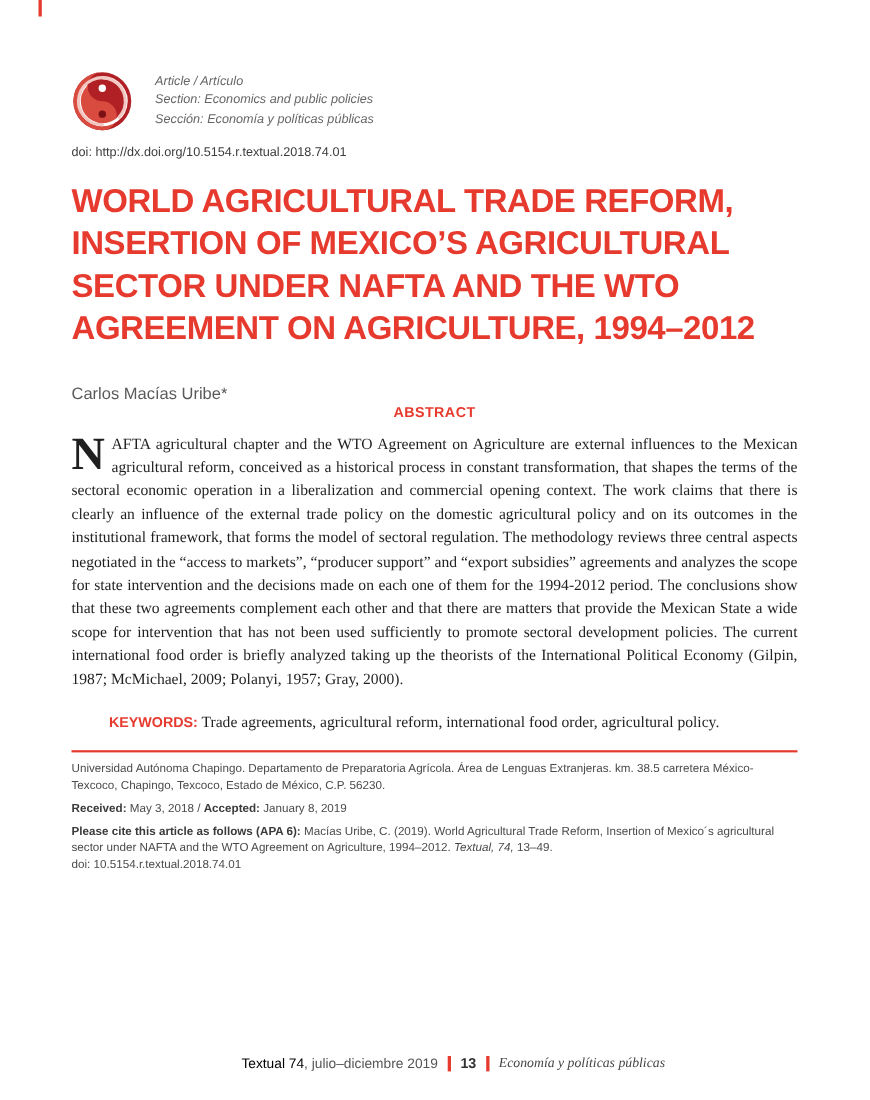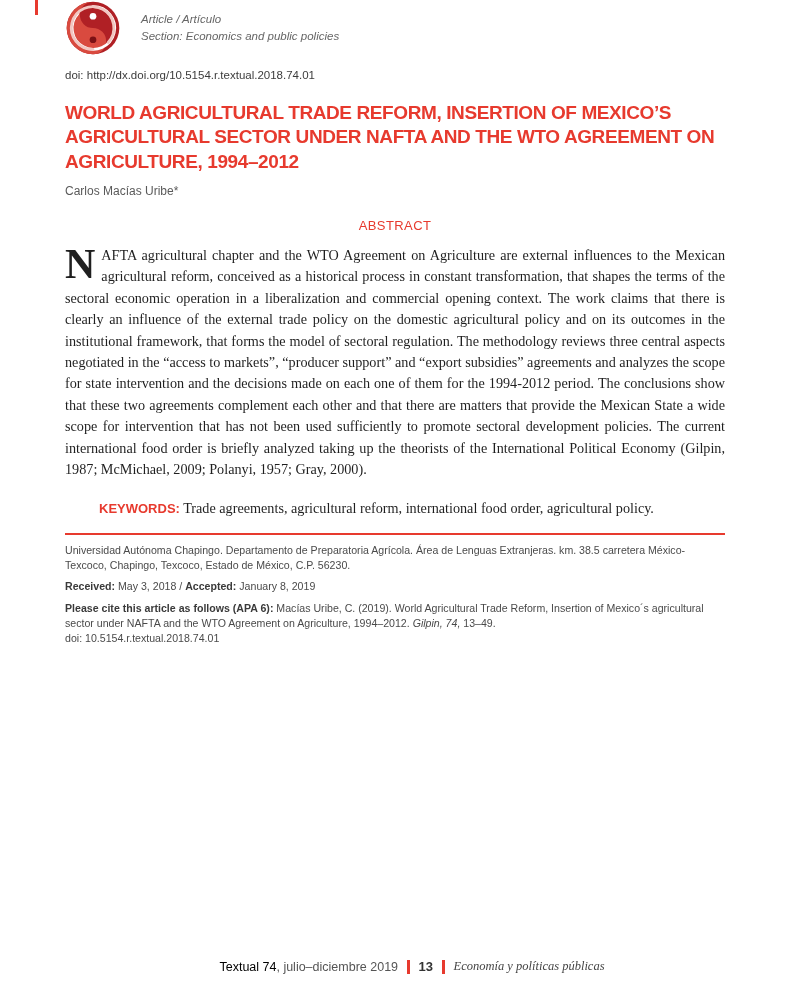--- a/index.html
+++ b/index.html
@@ -9,37 +9,37 @@
     background:#ffffff;
     font-family:"Liberation Sans",sans-serif;
     color:#222;
     overflow:hidden;
   }
   .corner-mark{
     position:absolute;left:35px;top:0;width:3px;height:15px;background:#e73a2e;
   }
   .content{padding:0 66px 0 65px;}
   
-  .masthead{display:flex;align-items:center;gap:20px;}
+  .masthead{display:flex;align-items:center;gap:20px;padding-top:64px;}
   .logo{width:56px;height:56px;flex:0 0 auto;}
   .masthead-text{font-style:italic;font-size:11.5px;line-height:1.5;color:#666;}
   .doi-line{margin-top:13px;font-size:11.5px;color:#3c3c3c;}
   
   .title-en{
-    margin-top:20px;font-size:19px;font-weight:bold;color:#e73a2e;
+    margin-top:20px;font-size:30px;font-weight:bold;color:#e73a2e;
     line-height:1.28;letter-spacing:-0.4px;
   }
   .title-es{
     margin-top:12px;font-size:24px;font-weight:bold;color:#e73a2e;
     line-height:1.28;letter-spacing:-0.4px;
   }
-  .author{margin-top:10px;font-size:12px;color:#5a5a5a;}
+  .author{margin-top:31px;font-size:15px;color:#5a5a5a;}
   
   .abstract-heading{
-    margin-top:20px;text-align:center;font-size:13px;font-weight:normal;
+    text-align:center;font-size:13px;font-weight:bold;
     color:#e73a2e;letter-spacing:0.4px;
   }
   .abstract-body{
     margin-top:12px;font-family:"Liberation Serif",serif;font-size:14.2px;
     line-height:21.4px;text-align:justify;color:#1f1f1f;
   }
   .dropcap{
     float:left;font-family:"Liberation Serif",serif;font-weight:bold;
     font-size:42px;line-height:34px;padding:2px 6px 0 0;color:#1f1f1f;
   }
@@ -80,40 +80,41 @@
           <path d="M50 3 a47 47 0 0 0 0 94 a23.5 23.5 0 0 0 0 -47 a23.5 23.5 0 0 1 0 -47 Z" fill="#d94a3f"></path>
           <path d="M50 12 a38 38 0 1 1 -27 12" fill="none" stroke="#ffffff" stroke-width="5" stroke-linecap="round"></path>
           <path d="M50 88 a38 38 0 1 1 27 -12" fill="none" stroke="#f2c7c2" stroke-width="5" stroke-linecap="round"></path>
           <circle cx="50" cy="29" r="6" fill="#ffffff"></circle>
           <circle cx="50" cy="71" r="6" fill="#7c1115"></circle>
         </svg>
       </div>
       <div class="masthead-text">
         <div>Article / Artículo</div>
         <div>Section: Economics and public policies</div>
+        <div>Sección: Economía y políticas públicas</div>
       </div>
     </div>
 
     <div class="doi-line">doi: http://dx.doi.org/10.5154.r.textual.2018.74.01</div>
 
     <h1 class="title-en" style="margin:20px 0 0 0;">WORLD AGRICULTURAL TRADE REFORM, INSERTION OF MEXICO’S AGRICULTURAL SECTOR UNDER NAFTA AND THE WTO AGREEMENT ON AGRICULTURE, 1994–2012</h1>
 
     <div class="author">Carlos Macías Uribe*</div>
 
     <div class="abstract-heading">ABSTRACT</div>
     <p class="abstract-body" style="margin:12px 0 0 0;"><span class="dropcap">N</span><span>AFTA agricultural chapter and the WTO Agreement on Agriculture are external influences to the Mexican agricultural reform, conceived as a historical process in constant transformation, that shapes the terms of the sectoral economic operation in a liberalization and commercial opening context. The work claims that there is clearly an influence of the external trade policy on the domestic agricultural policy and on its outcomes in the institutional framework, that forms the model of sectoral regulation. The methodology reviews three central aspects negotiated in the “access to markets”, “producer support” and “export subsidies” agreements and analyzes the scope for state intervention and the decisions made on each one of them for the 1994-2012 period. The conclusions show that these two agreements complement each other and that there are matters that provide the Mexican State a wide scope for intervention that has not been used sufficiently to promote sectoral development policies. The current international food order is briefly analyzed taking up the theorists of the International Political Economy (Gilpin, 1987; McMichael, 2009; Polanyi, 1957; Gray, 2000).</span></p>
 
     <div class="keywords"><span class="kw-label">KEYWORDS:</span><span> Trade agreements, agricultural reform, international food order, agricultural policy.</span></div>
 
     <div class="rule"></div>
 
     <div class="footnotes">
       <div>Universidad Autónoma Chapingo. Departamento de Preparatoria Agrícola. Área de Lenguas Extranjeras. km. 38.5 carretera México-Texcoco, Chapingo, Texcoco, Estado de México, C.P. 56230.</div>
       <div class="fn-block"><span class="bold">Received:</span><span> May 3, 2018 / </span><span class="bold">Accepted:</span><span> January 8, 2019</span></div>
-      <div class="fn-block"><span class="bold">Please cite this article as follows (APA 6):</span><span> Macías Uribe, C. (2019). World Agricultural Trade Reform, Insertion of Mexico´s agricultural sector under NAFTA and the WTO Agreement on Agriculture, 1994–2012. </span><span class="italic">Gilpin, 74,</span><span> 13–49.</span></div>
+      <div class="fn-block"><span class="bold">Please cite this article as follows (APA 6):</span><span> Macías Uribe, C. (2019). World Agricultural Trade Reform, Insertion of Mexico´s agricultural sector under NAFTA and the WTO Agreement on Agriculture, 1994–2012. </span><span class="italic">Textual, 74,</span><span> 13–49.</span></div>
       <div>doi: 10.5154.r.textual.2018.74.01</div>
     </div>
 
   </div>
 
   <div class="footer">
     <div><span class="journal-bold">Textual 74</span><span>, julio–diciembre 2019</span></div>
     <div class="sep"></div>
     <div class="page-num">13</div>
     <div class="sep"></div>

